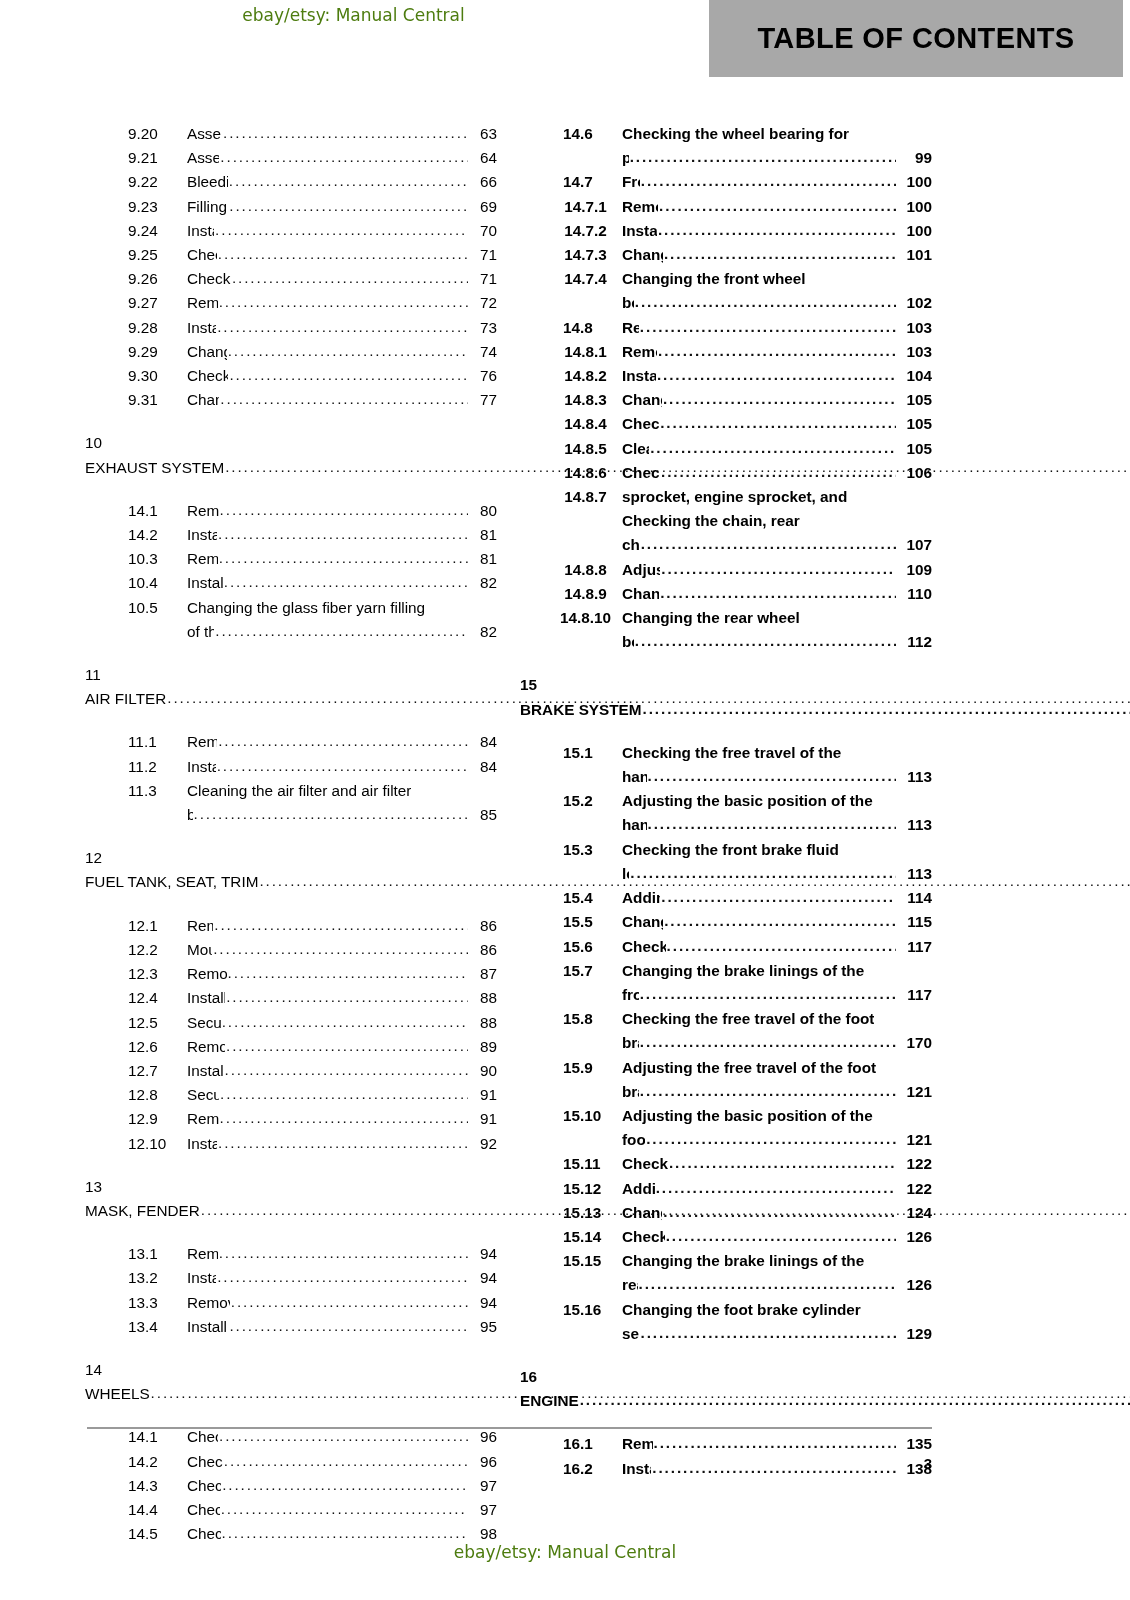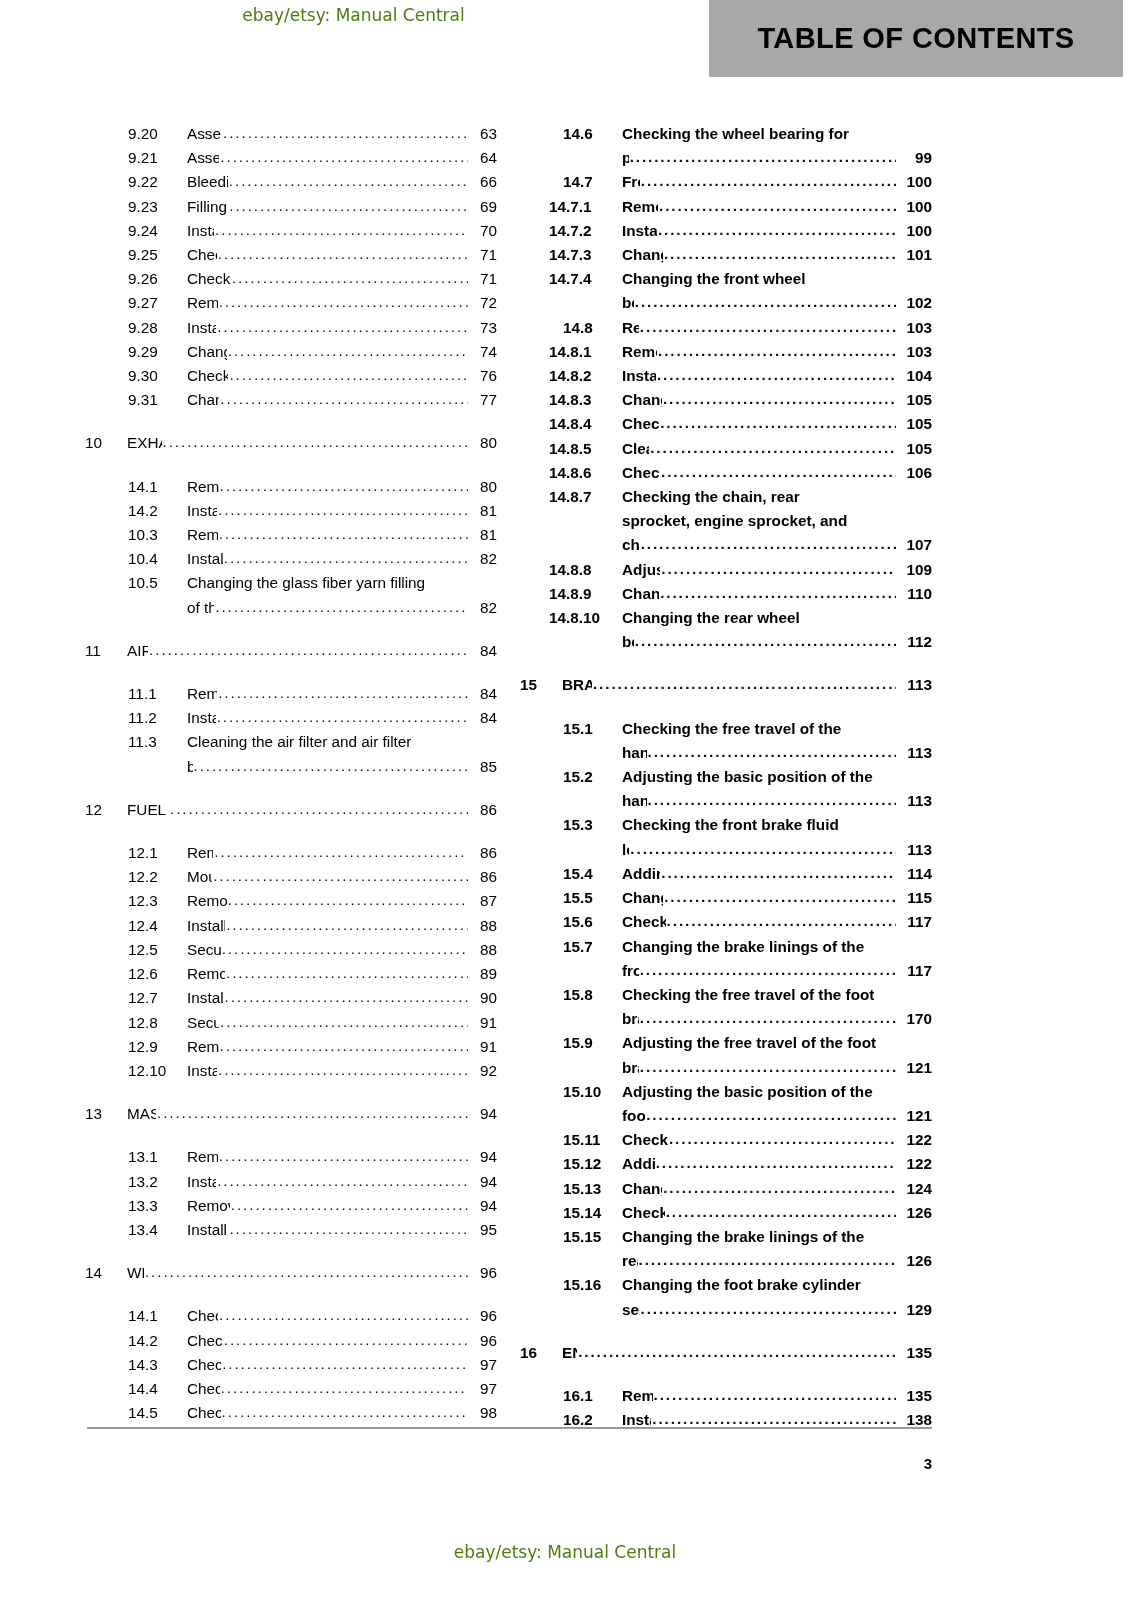--- a/index.html
+++ b/index.html
@@ -78,29 +78,30 @@
   
   .entry {
     display: flex;
     align-items: flex-start;
     font-size: 15.3px;
     line-height: 24.2px;
   }
   .entry.chapter {
     margin-top: 19px;
     margin-bottom: 19px;
+    flex-direction: column;
   }
   .entry .num {
     flex: 0 0 auto;
     white-space: nowrap;
   }
   
   .lvl1 .num { width: 42px; }
   .lvl2 .num { width: 59px; margin-left: 43px; }
-  .lvl3 .num { width: 73px; margin-left: 29px; }
+  .lvl3 .num { width: 73px; margin-left: 29px; text-align: center; }
 
   .entry .body {
     flex: 1 1 auto;
     min-width: 0;
   }
   .entry .line {
     display: flex;
     align-items: baseline;
     width: 100%;
   }
@@ -742,24 +743,24 @@
             <span class="title">Checking the chain tension</span>
             <span class="leader">........................................................................................................................................................................................................</span>
             <span class="pageno">106</span>
           </div>
         </div>
       </div>
       <div class="entry lvl3">
         <div class="num">14.8.7</div>
         <div class="body">
           <div class="line">
+            <span class="title">sprocket, engine sprocket, and</span>
+          </div>
+          <div class="line">
             <span class="title">Checking the chain, rear</span>
-          </div>
-          <div class="line">
-            <span class="title">sprocket, engine sprocket, and</span>
           </div>
           <div class="line">
             <span class="title">chain guide</span>
             <span class="leader">........................................................................................................................................................................................................</span>
             <span class="pageno">107</span>
           </div>
         </div>
       </div>
       <div class="entry lvl3">
         <div class="num">14.8.8</div>

